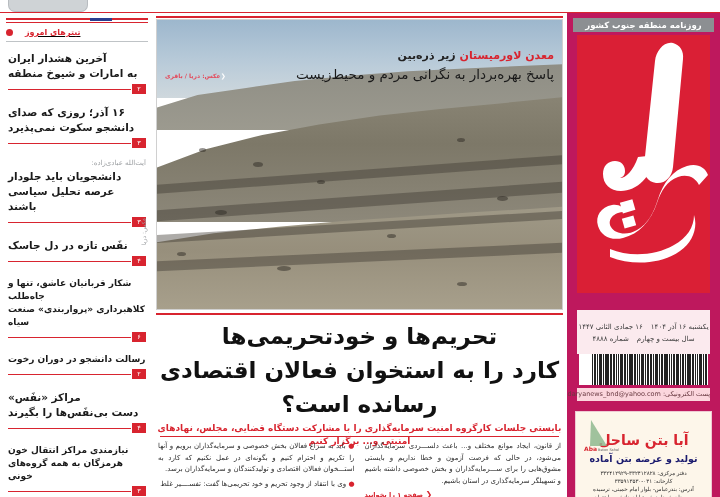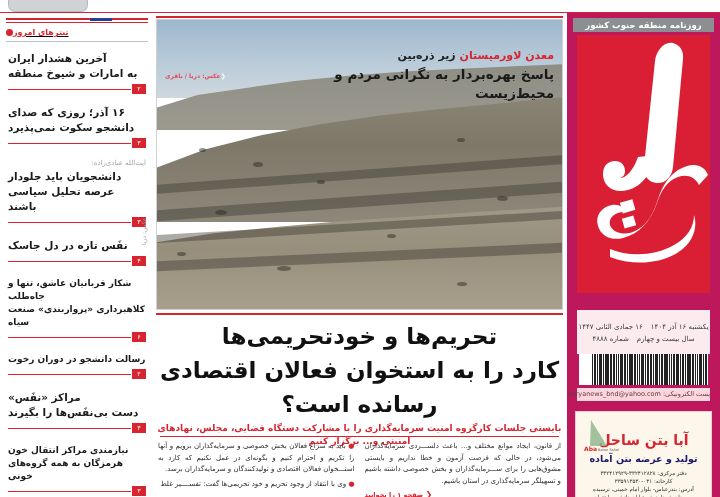--- a/index.html
+++ b/index.html
@@ -105,21 +105,21 @@
   .lc-kicker {
     position: absolute;
     top: 12px;
     left: 6px;
     width: 142px;
     height: 15px;
     display: flex;
     flex-direction: row-reverse;
     align-items: center;
     justify-content: flex-start;
-    gap: 0;
+    gap: 12px;
     text-decoration: underline;
   }
   .lc-kicker .dot {
     width: 7px; height: 7px;
     border-radius: 50%;
     background: #d8242f;
     flex: 0 0 auto;
   }
   .lc-kicker .ktext {
     font-size: 8px;
@@ -285,21 +285,21 @@
   .mh-l1 {
     font-size: 11px;
     line-height: 19px;
     font-weight: bold;
     color: #222222;
   }
   .mh-l1 .red { color: #d8242f; }
   .mh-l2 {
     font-size: 13.5px;
     line-height: 19px;
-    font-weight: bold;
+    font-weight: normal;
     color: #1a1a1a;
   }
 
   .mid-divider {
     position: absolute;
     top: 300px; left: 4px;
     width: 407px; height: 2px;
     background: #d8242f;
   }
 

